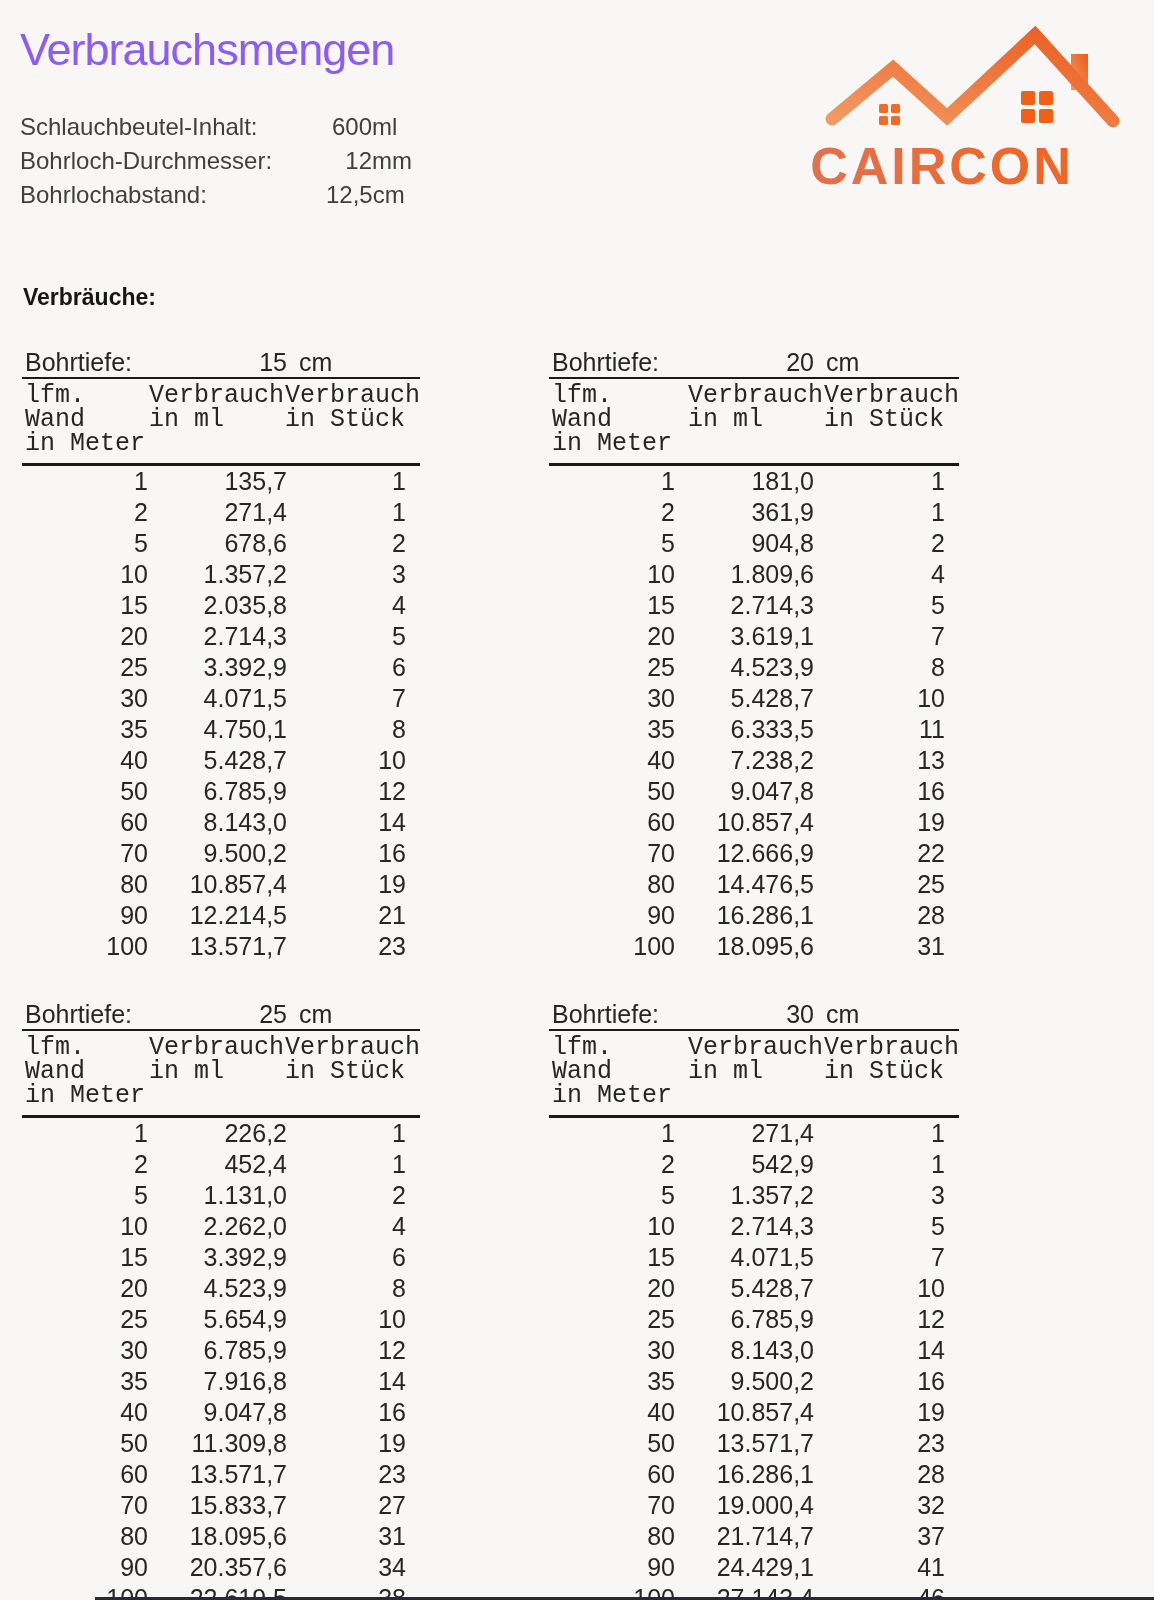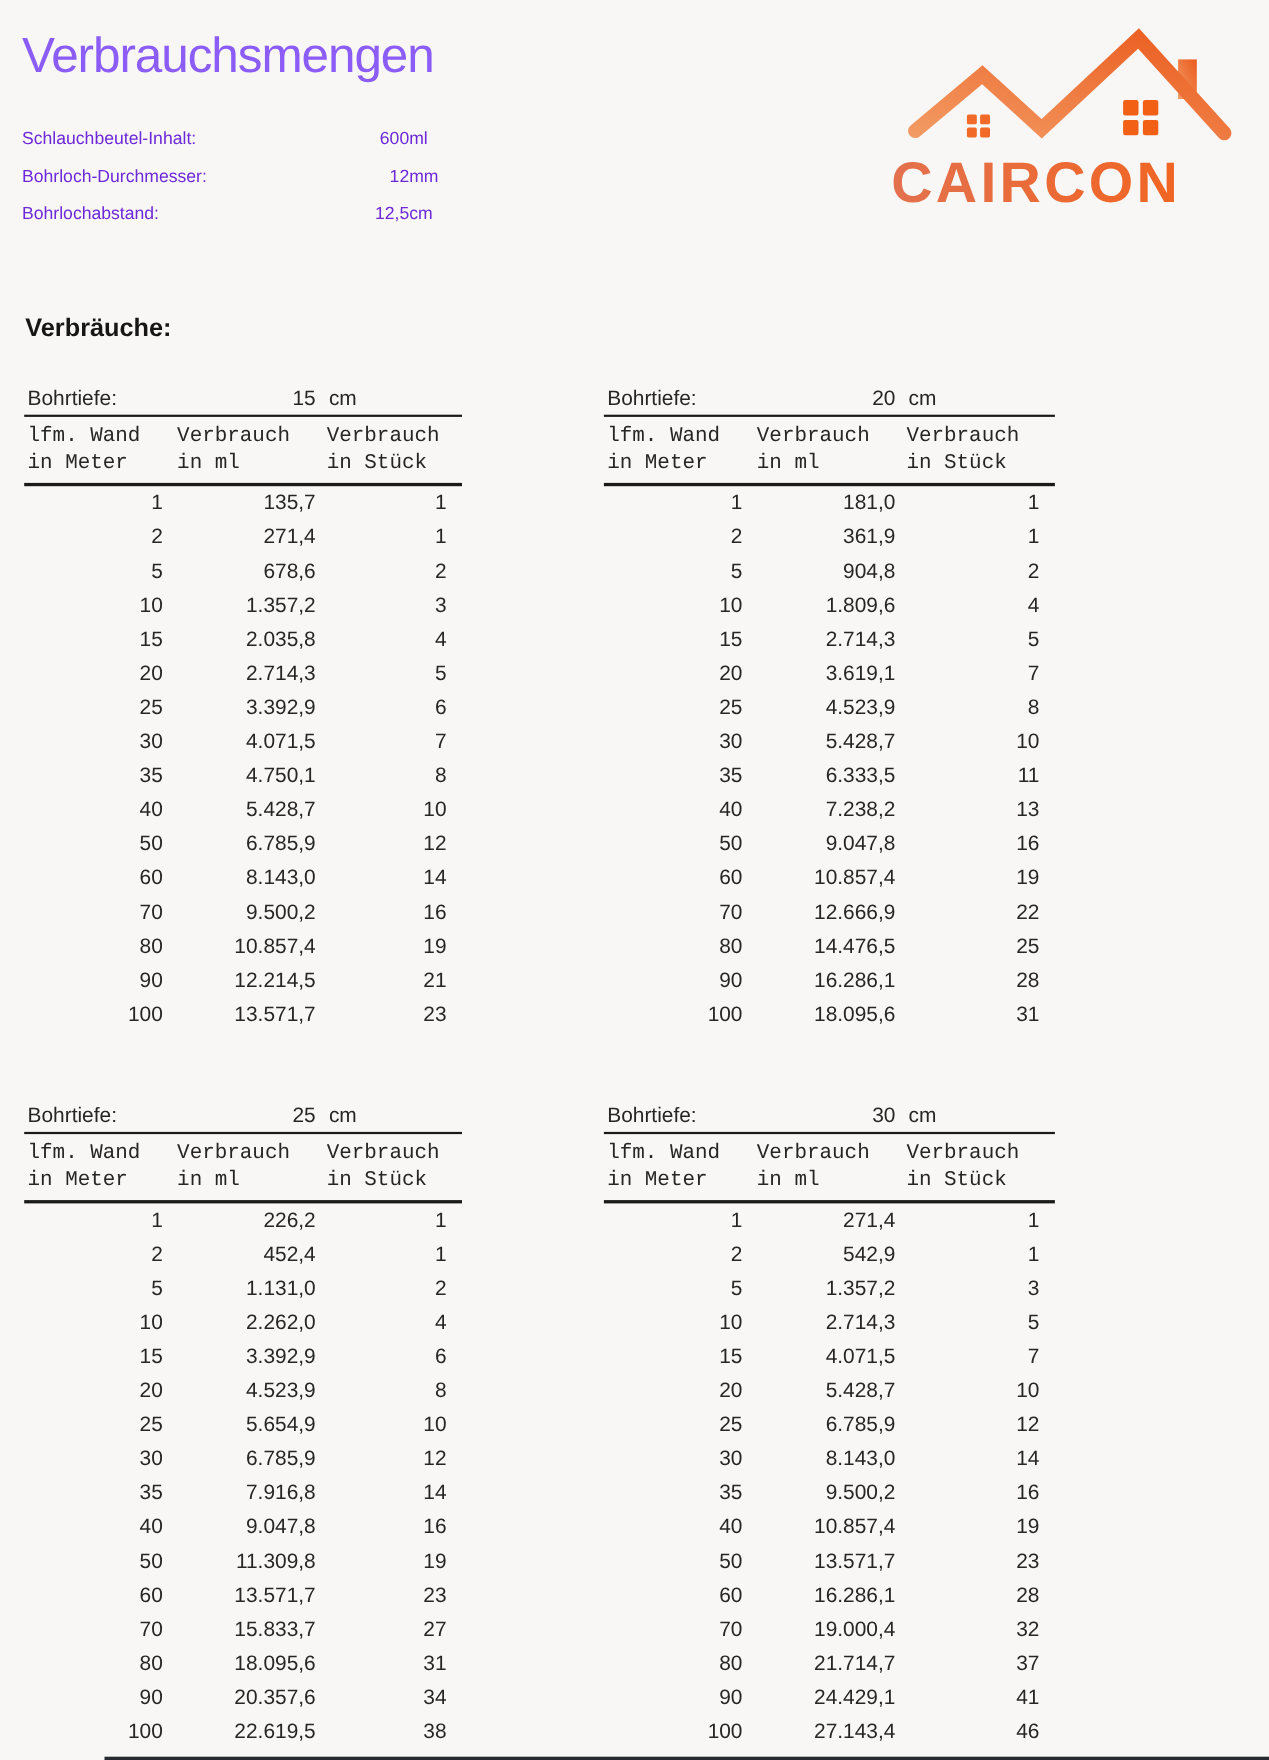--- a/index.html
+++ b/index.html
@@ -6,32 +6,32 @@
   body{
     width:1154px;height:1600px;position:relative;overflow:hidden;
     background:#f8f7f6;
     font-family:"Liberation Sans","DejaVu Sans",sans-serif;
     color:#2b2b2b;
   }
   .page-title{
     position:absolute;left:20px;top:24px;
     font-size:45px;font-weight:400;color:#8b5cf6;letter-spacing:-1px;
   }
-  .specs{position:absolute;left:20px;top:110px;font-size:16px;color:#6d28d9;}
+  .specs{position:absolute;left:20px;top:110px;font-size:24px;color:#404040;}
   .spec-row{display:flex;height:34px;align-items:center;}
   .spec-label{flex:0 0 306px;}
   .spec-value{flex:0 0 46px;text-align:right;}
   .spec-unit{margin-left:0;}
   .note-line{height:34px;display:flex;align-items:center;}
   .section-heading{
     position:absolute;left:23px;top:284px;
     font-size:23px;font-weight:bold;color:#161616;
   }
   .logo{position:absolute;left:740px;top:18px;width:414px;height:182px;}
-  .vtable{position:absolute;font-size:19px;color:#262626;}
+  .vtable{position:absolute;font-size:25px;color:#262626;}
   .vtable *{box-sizing:border-box;}
   .t-left{left:22px;width:398px;}
   .t-right{left:549px;width:410px;}
   .t-top{top:348px;}
   .t-bottom{top:1000px;}
   .cap{display:flex;align-items:center;height:31px;border-bottom:2px solid #1a1a1a;}
   .cap .c0{width:136px;padding-left:3px;}
   .cap .c1{width:134px;text-align:right;padding-right:5px;}
   .cap .c2{flex:1;padding-left:7px;}
   .hdr{display:flex;border-bottom:3px solid #1a1a1a;padding:5px 0 7px;font-family:Liberation Mono, monospace;}

